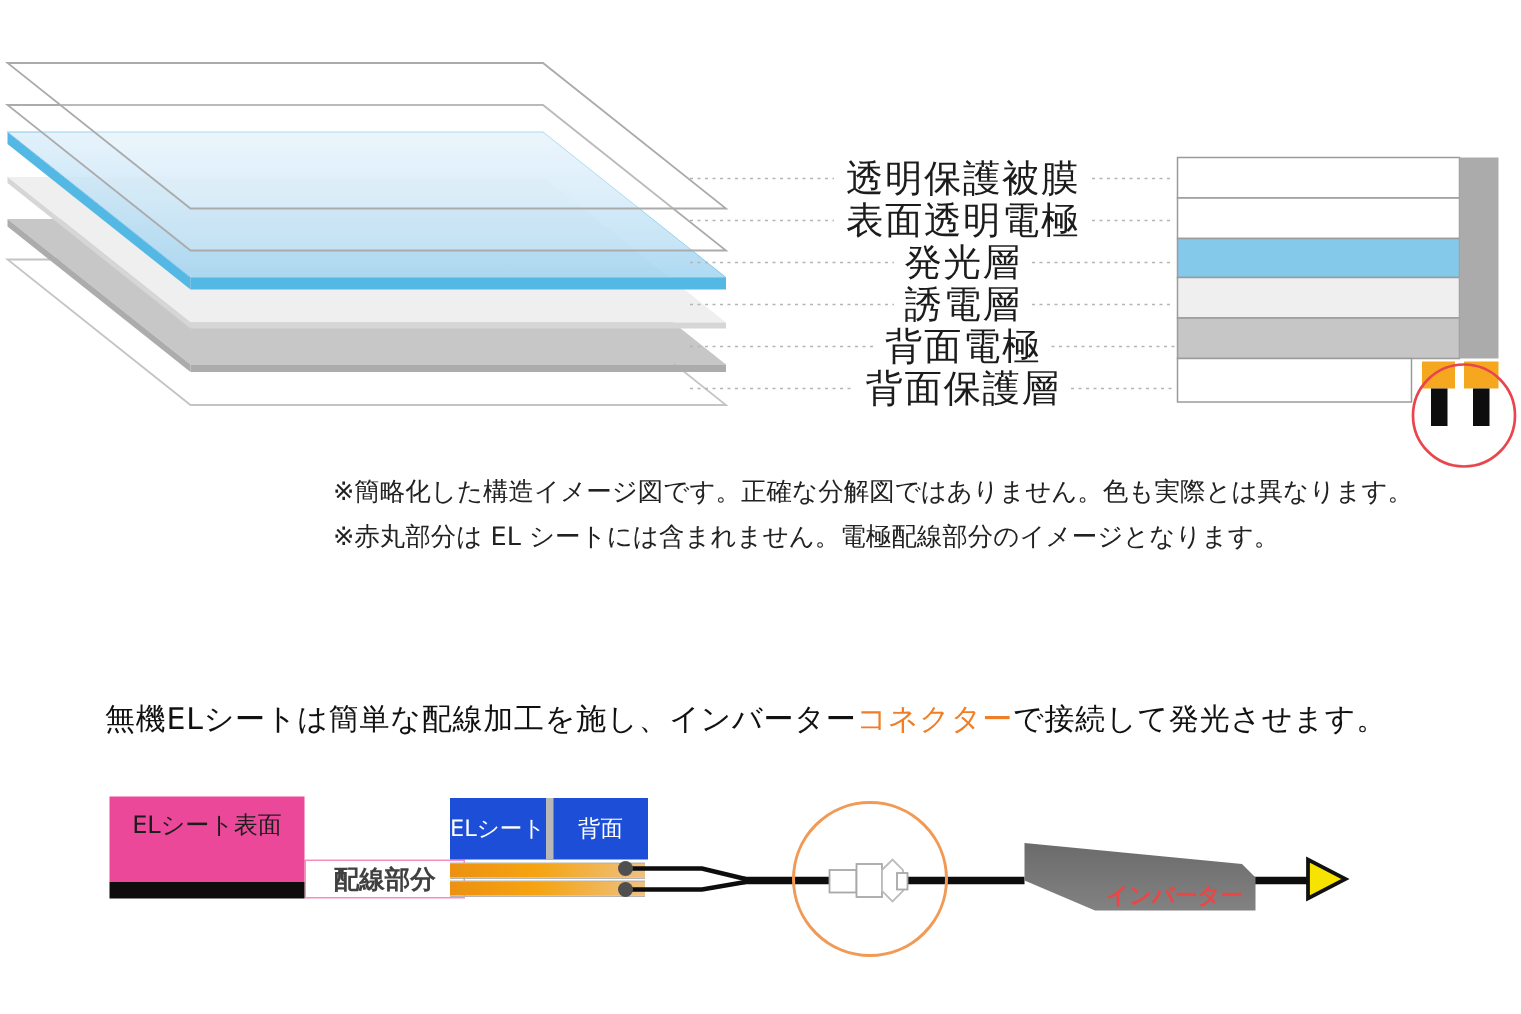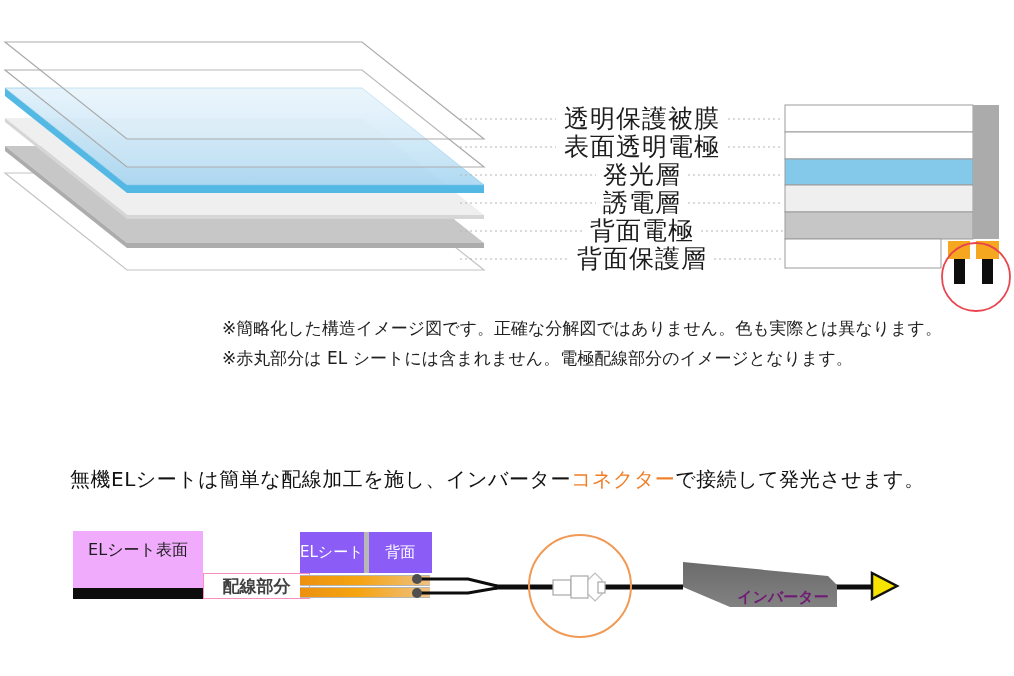--- a/index.html
+++ b/index.html
@@ -6,41 +6,41 @@
   body{font-family:"DejaVu Sans","Liberation Sans",sans-serif;}
   #stage{position:relative;width:1014px;height:676px;background:#fff;overflow:hidden;}
   #shapes{position:absolute;left:0;top:0;z-index:2;pointer-events:none;}
 
   .layer-label{position:absolute;left:642px;transform:translateX(-50%);z-index:3;
     font-size:25px;line-height:30px;letter-spacing:1px;color:#1c1c1c;white-space:nowrap;text-align:center;}
   .notes{position:absolute;left:222px;top:313px;z-index:3;font-size:17px;line-height:30px;color:#222;}
   .heading{position:absolute;left:70px;top:466px;z-index:3;font-size:20px;letter-spacing:.5px;color:#111;white-space:nowrap;}
   .heading .hl{color:#F07E26;}
 
-  .khaki-box{position:absolute;left:73px;top:531px;width:130px;height:57px;background:#f0abfc;
+  .khaki-box{position:absolute;left:73px;top:531px;width:130px;height:57px;background:#ec4899;
     z-index:1;font-size:16px;color:#1c1c1c;text-align:center;padding-top:9px;box-sizing:border-box;}
   .black-bar{position:absolute;left:73px;top:588px;width:130px;height:11px;background:#0d0d0d;z-index:1;}
 
   .pink-rect{position:absolute;left:203px;top:573px;width:107px;height:26px;z-index:0;
     border:1px solid #FA8DC0;box-sizing:border-box;display:flex;align-items:center;justify-content:center;}
   .pink-rect span{font-size:17px;font-weight:bold;color:#404040;white-space:nowrap;}
 
-  .back-box{position:absolute;left:300px;top:532px;width:132px;height:41px;background:#8b5cf6;z-index:1;
+  .back-box{position:absolute;left:300px;top:532px;width:132px;height:41px;background:#1d4ed8;z-index:1;
     display:flex;color:#fff;font-size:15px;}
   .back-box .cell{flex:1;display:flex;align-items:center;justify-content:center;white-space:nowrap;}
   .back-box .divider{width:5px;background:#b8b8b8;align-self:stretch;}
 
   .strip{position:absolute;left:300px;width:130px;height:9px;z-index:1;
     background:linear-gradient(90deg,#EC9110,#F5A412 45%,#EEC183);
     border-top:1px solid #b5b5b5;border-bottom:1px solid #b5b5b5;box-sizing:content-box;}
   .strip.s1{top:575px;}
   .strip.s2{top:587px;}
 
   .inverter-label{position:absolute;left:783px;top:588px;transform:translateX(-50%);z-index:3;
-    color:#701a75;font-weight:bold;font-size:15px;white-space:nowrap;}
+    color:#ef4444;font-weight:bold;font-size:15px;white-space:nowrap;}
 
   .power-box{position:absolute;left:898px;top:559px;width:59px;height:52px;z-index:1;
     background:#F6E400;border:2.5px solid #111;box-sizing:border-box;
     font-size:12.5px;font-weight:bold;color:#111;line-height:15px;padding:2px 0 0 4px;white-space:nowrap;}
 </style>
 </head>
 <body>
 
 <div id="stage">
 

